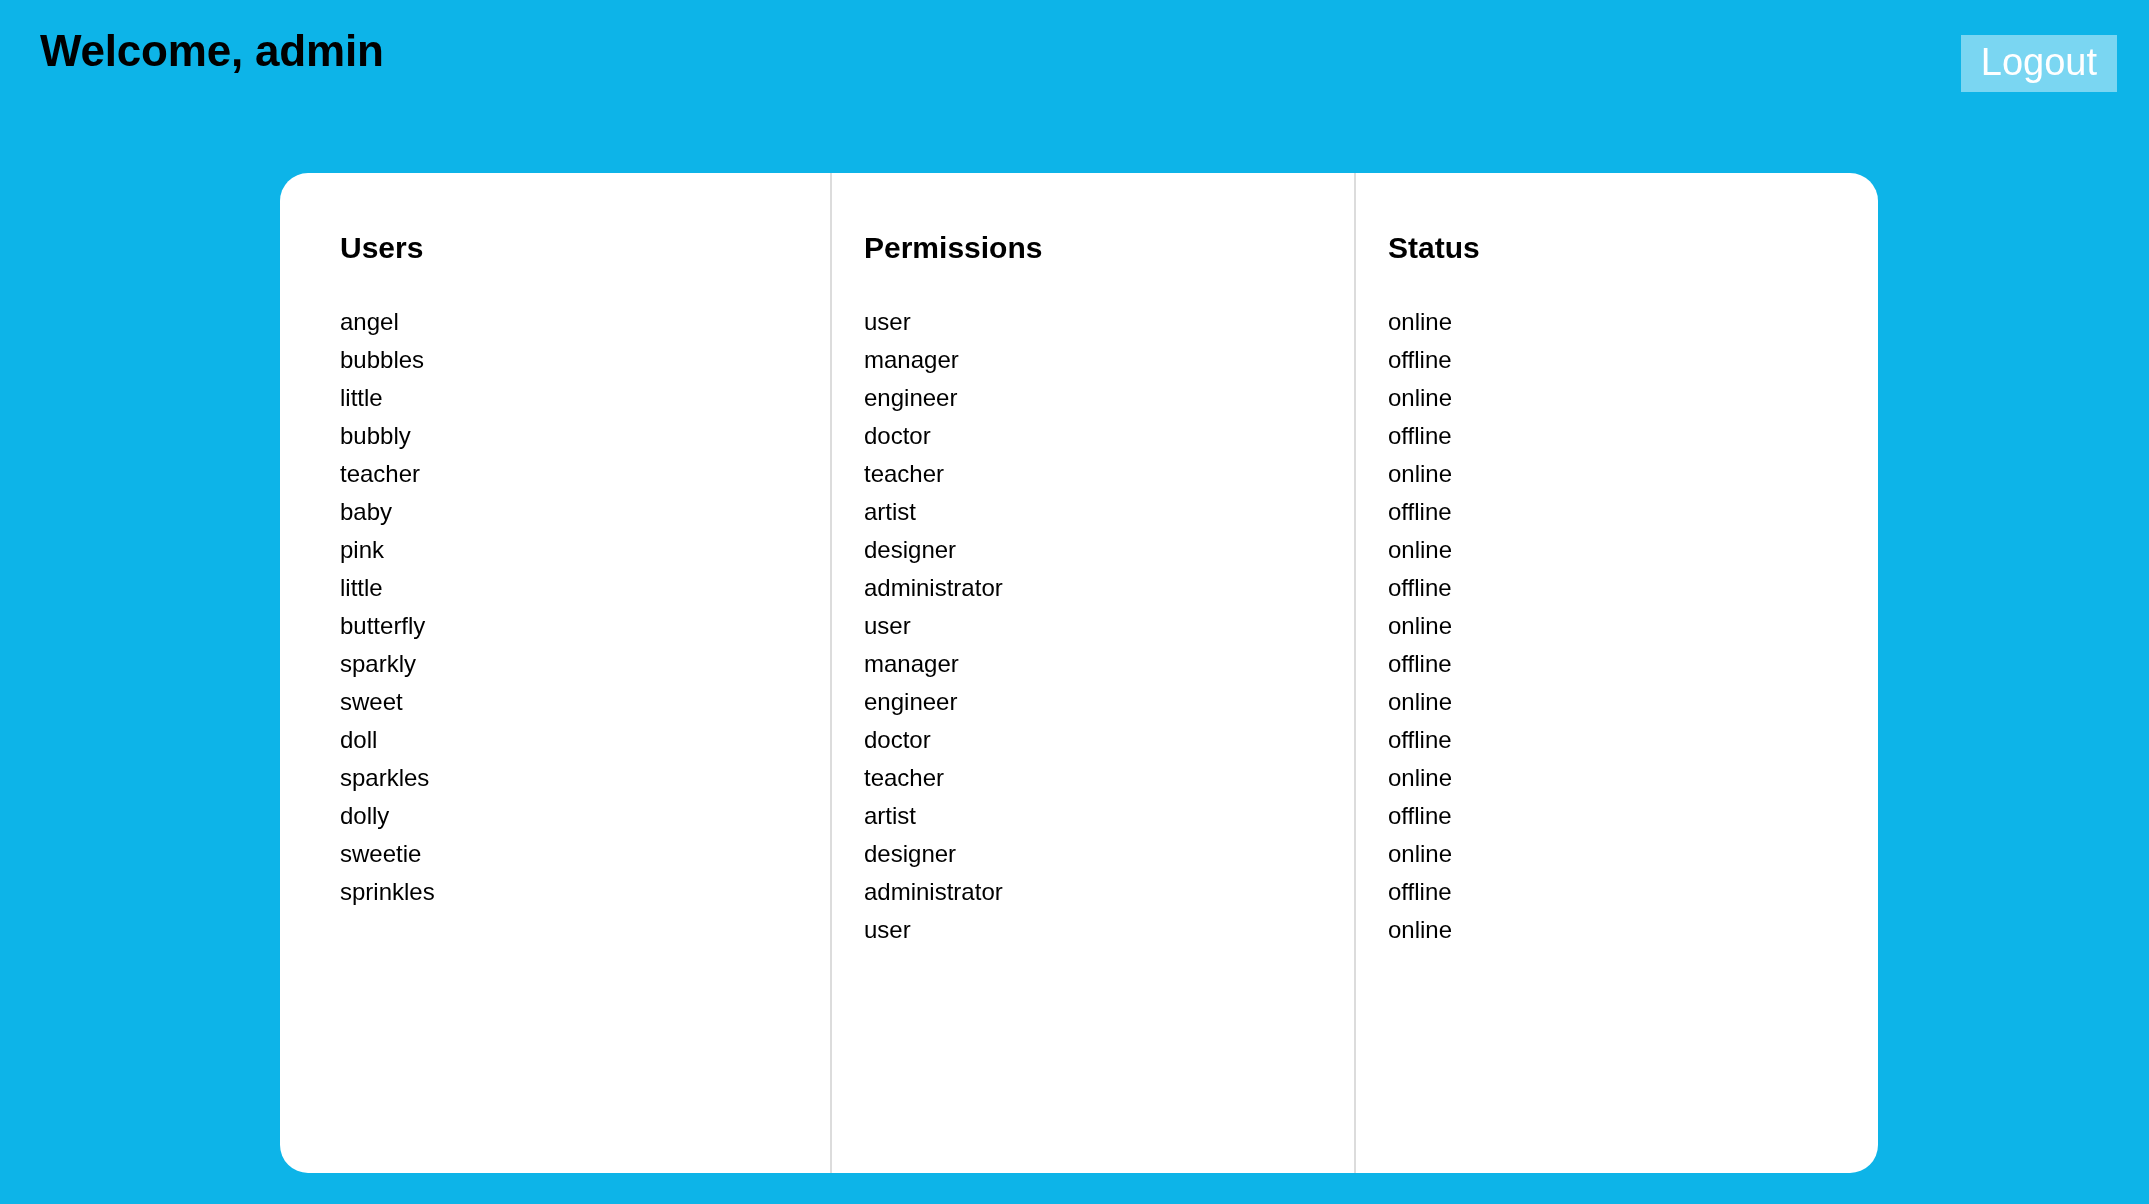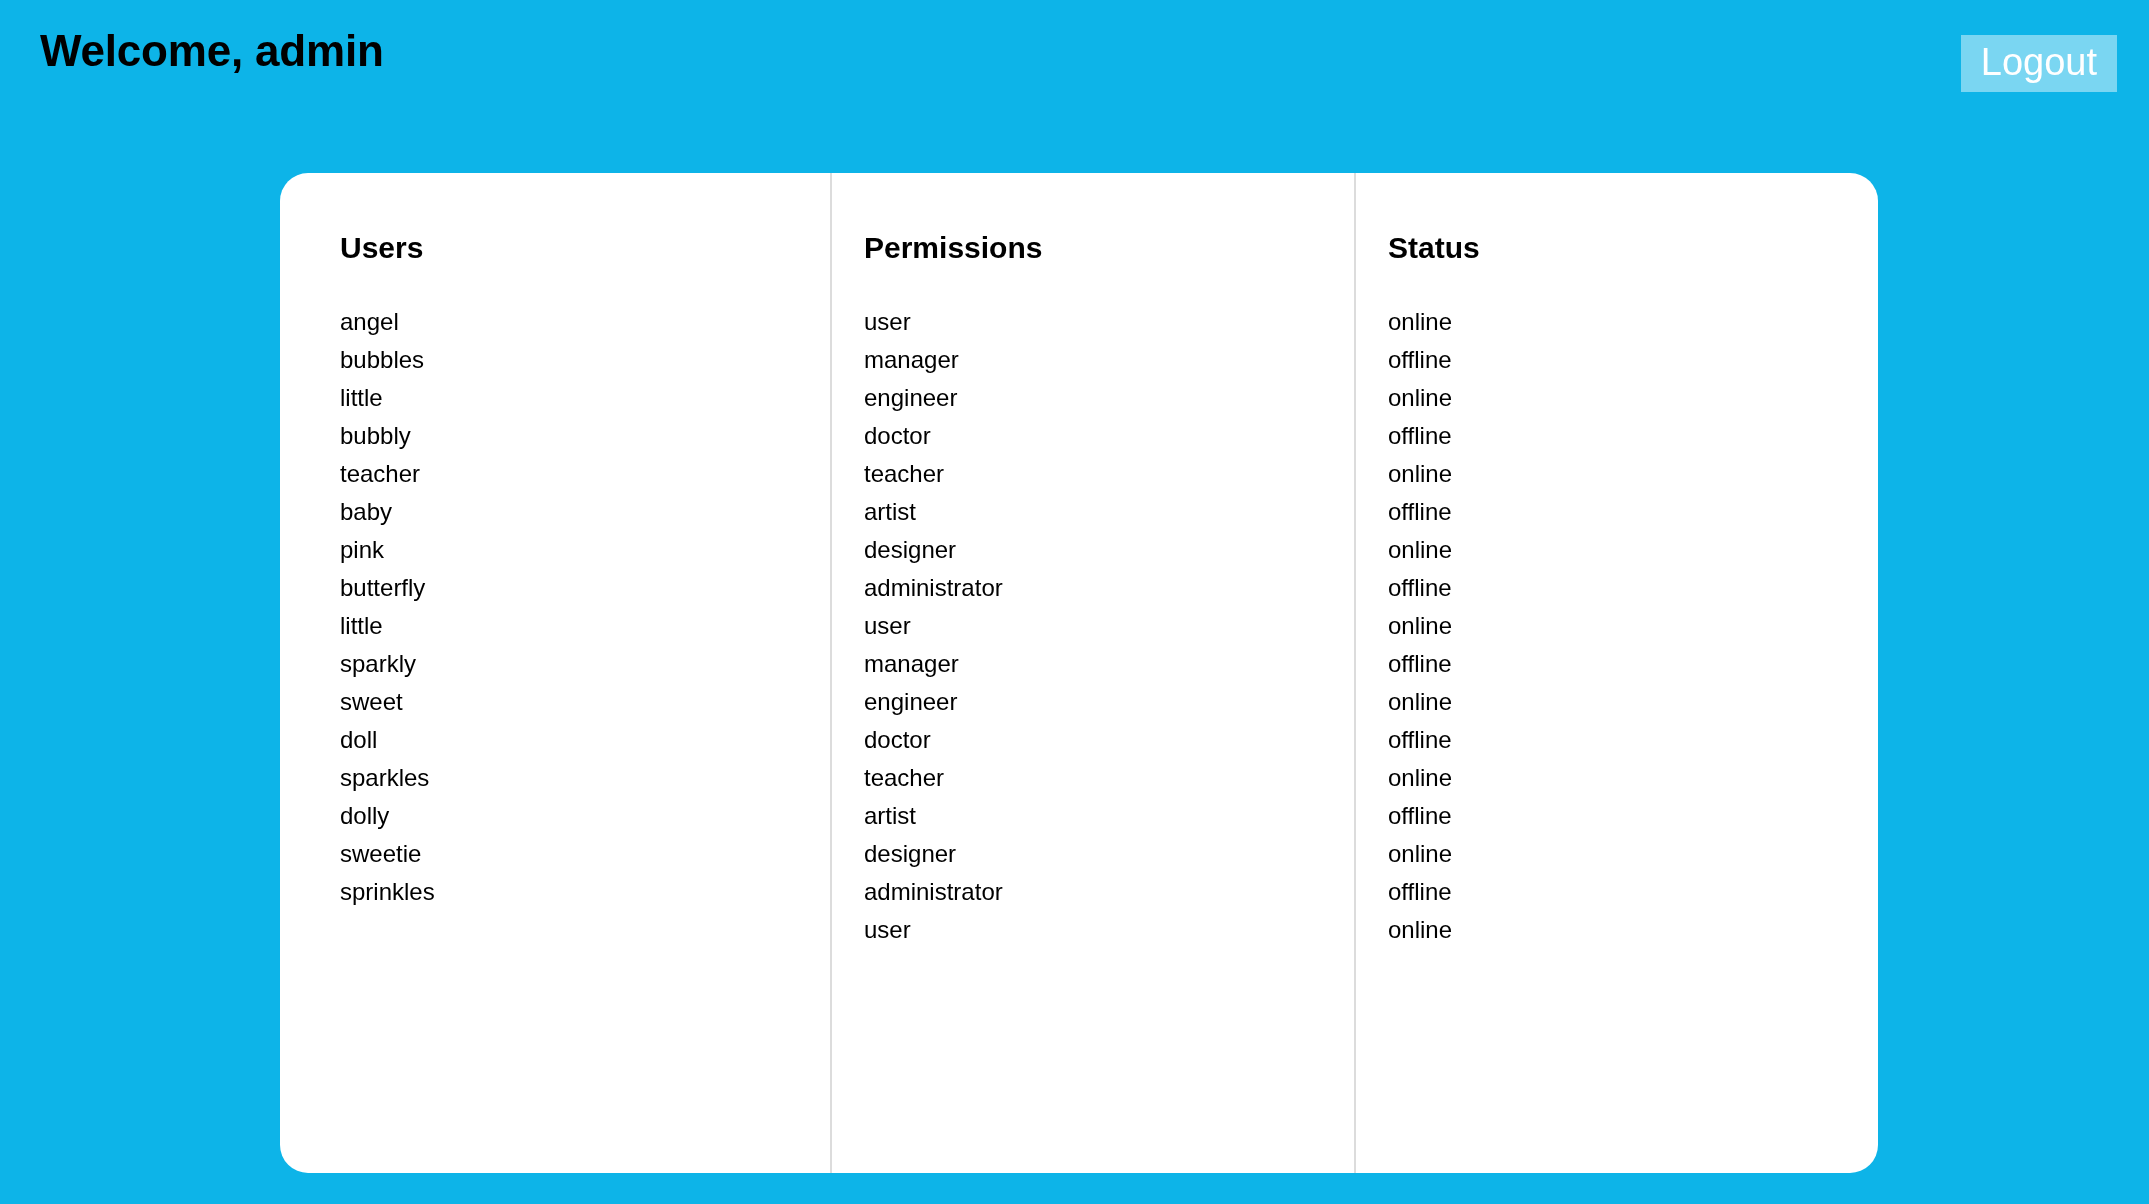--- a/index.html
+++ b/index.html
@@ -139,22 +139,22 @@
     <div class="column">
       <div class="column-title">Users</div>
       <ul class="column-list">
         <li>angel</li>
         <li>bubbles</li>
         <li>little</li>
         <li>bubbly</li>
         <li>teacher</li>
         <li>baby</li>
         <li>pink</li>
+        <li>little</li>
         <li>butterfly</li>
-        <li>little</li>
         <li>sparkly</li>
         <li>sweet</li>
         <li>doll</li>
         <li>sparkles</li>
         <li>dolly</li>
         <li>sweetie</li>
         <li>sprinkles</li>
       </ul>
     </div>
 

